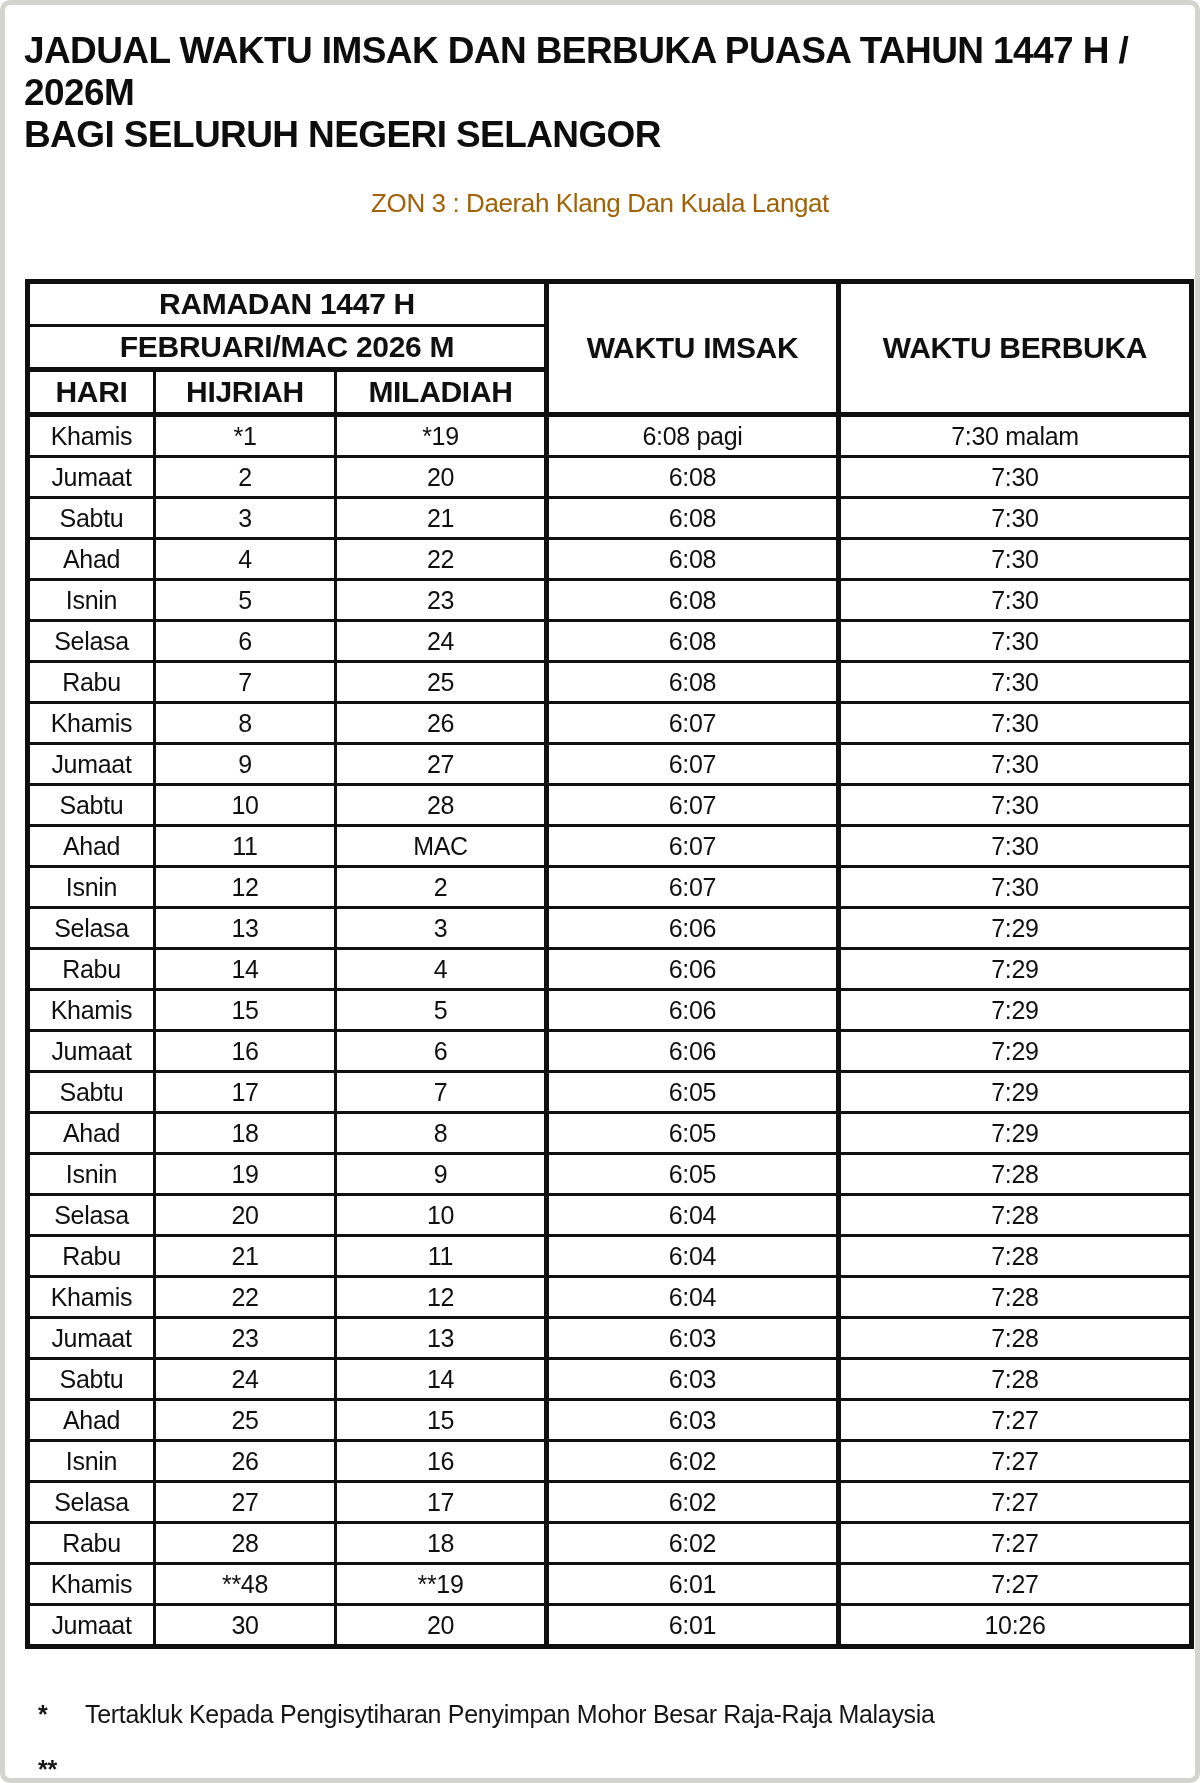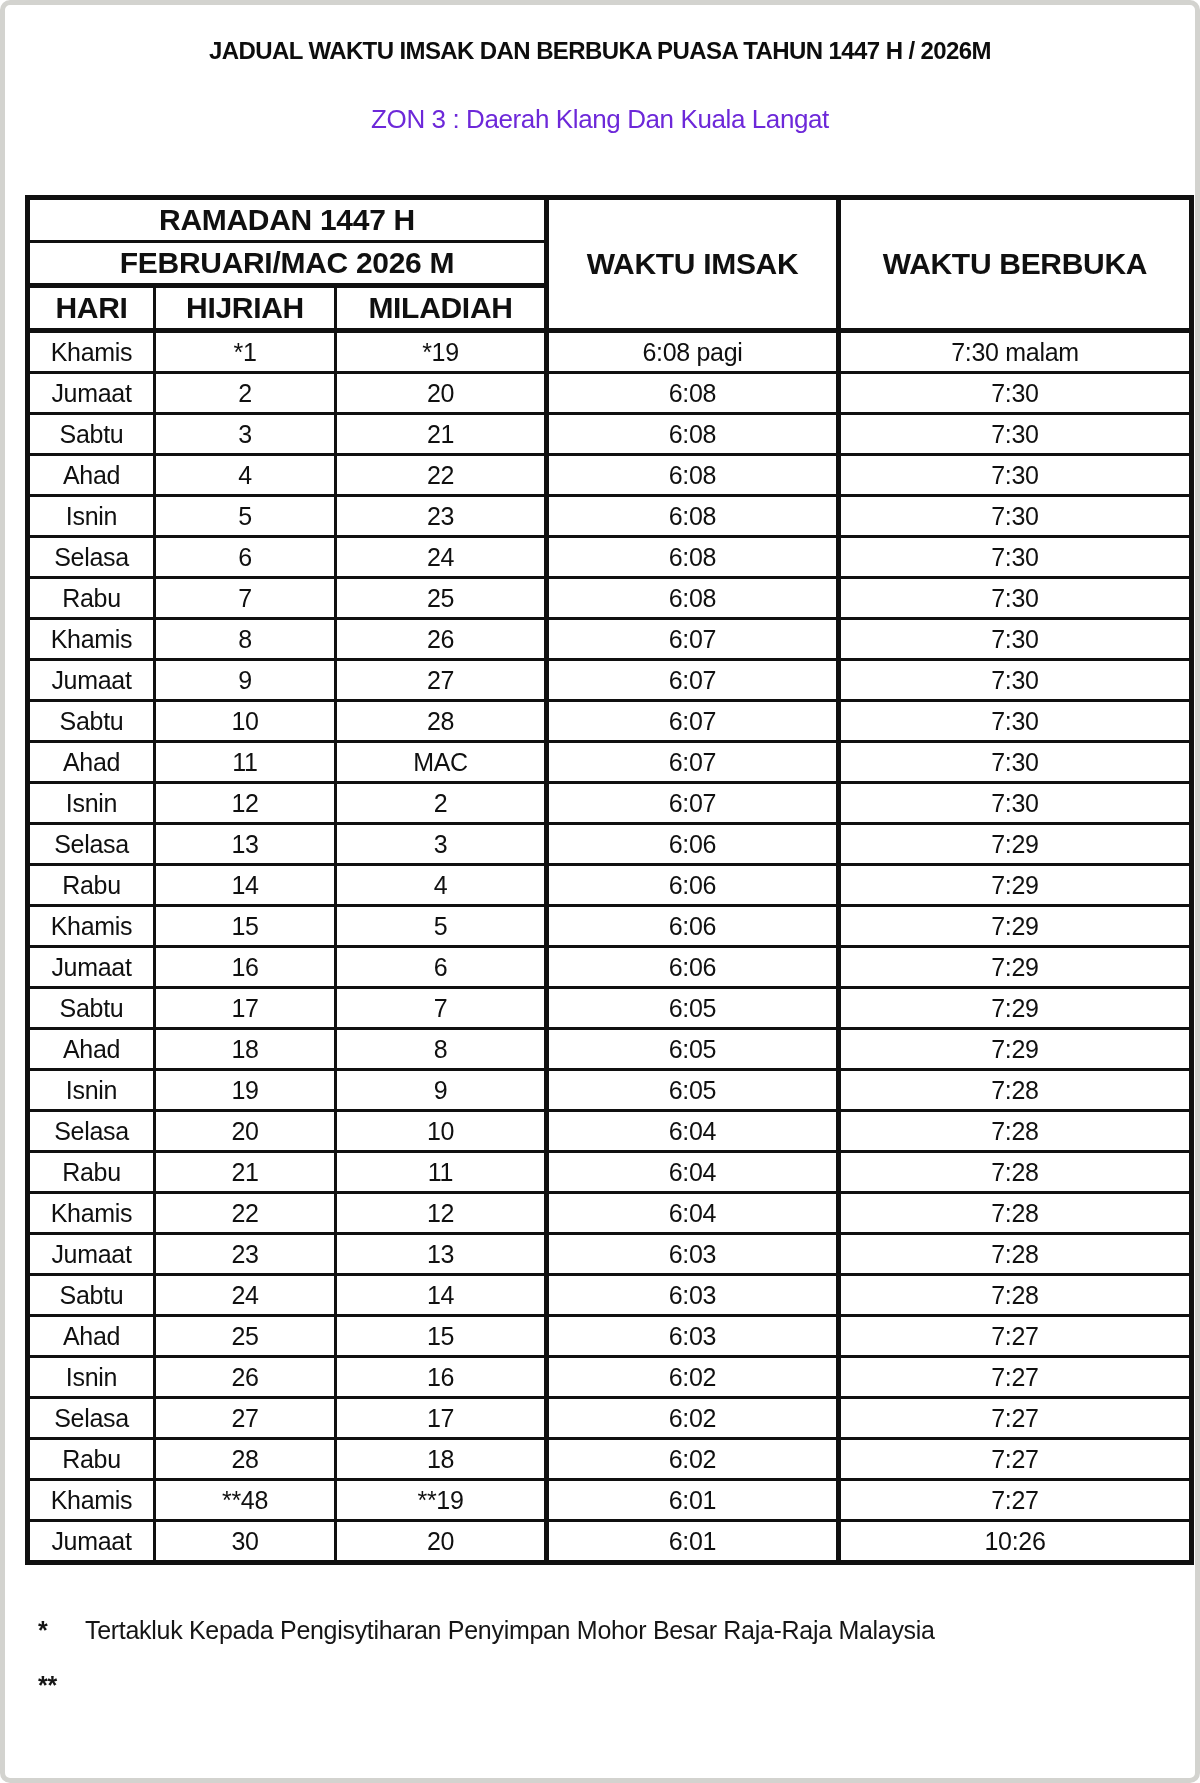--- a/index.html
+++ b/index.html
@@ -16,34 +16,34 @@
     position: absolute;
     inset: 0;
     border: 5px solid #d3d3cf;
     border-radius: 10px;
     pointer-events: none;
     box-sizing: border-box;
     z-index: 5;
   }
   .page-title {
     margin: 30px 24px 0 24px;
-    text-align: center;
+    text-align: left;
     font-weight: 700;
-    font-size: 24px;
+    font-size: 37px;
     line-height: 42px;
     letter-spacing: -0.6px;
     color: #0d0d0d;
   }
   .zone-subtitle {
     margin-top: 32px;
     text-align: center;
     font-size: 26px;
     line-height: 30px;
     letter-spacing: -0.4px;
-    color: #6d28d9;
+    color: #a16207;
   }
   table.timetable {
     border-collapse: collapse;
     table-layout: fixed;
     width: 1164px;
     margin: 61px 0 0 25px;
     border: 5px solid #101010;
   }
   .timetable th, .timetable td {
     border: 3px solid #101010;
@@ -89,20 +89,21 @@
     font-weight: 700;
   }
 </style>
 </head>
 <body>
 
 <div class="edge-frame"></div>
 
 <div class="page-title">
   <div>JADUAL WAKTU IMSAK DAN BERBUKA PUASA TAHUN 1447 H / 2026M</div>
+  <div>BAGI SELURUH NEGERI SELANGOR</div>
 </div>
 
 <div class="zone-subtitle">ZON 3 : Daerah Klang Dan Kuala Langat</div>
 
 <table class="timetable">
   <colgroup>
     <col style="width:127px">
     <col style="width:181px">
     <col style="width:211px">
     <col style="width:292px">

